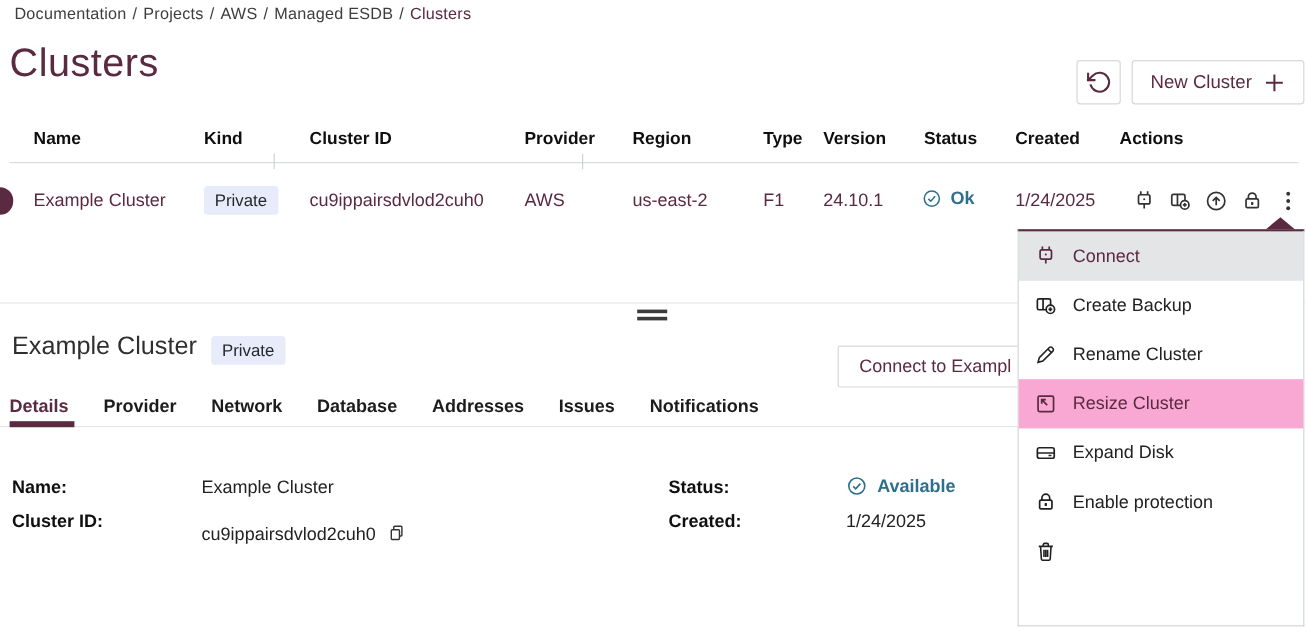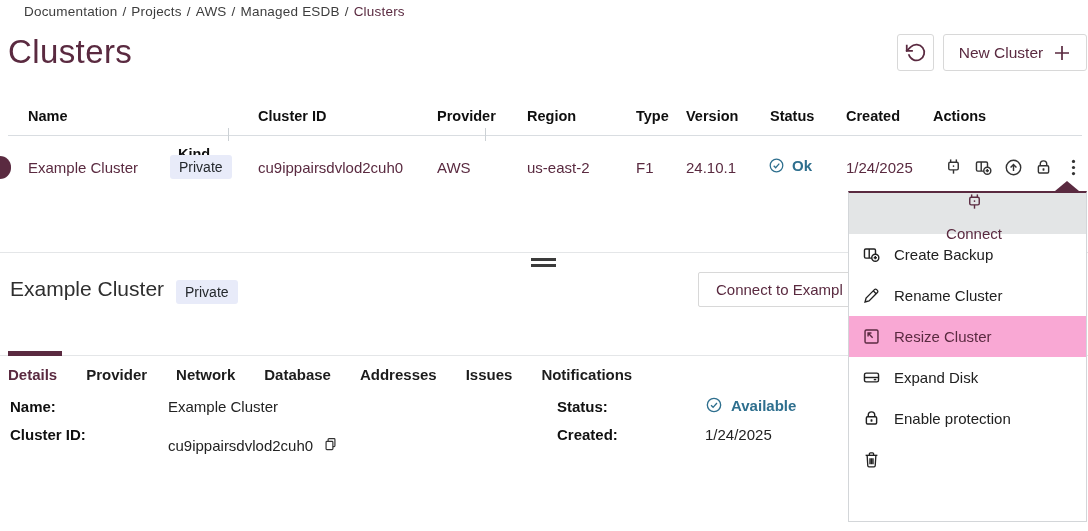--- a/index.html
+++ b/index.html
@@ -2,63 +2,63 @@
 <html><head>
 <meta charset="utf-8">
 <style>
   html,body{margin:0;padding:0;background:#ffffff;}
   .screen{
     position:relative;width:1088px;height:531px;background:#fff;overflow:hidden;
     font-family:"Liberation Sans",sans-serif;color:#222;
   }
   svg{display:block;}
   
-  .breadcrumb{position:absolute;top:4px;left:24px;font-size:13.5px;color:#3d3d3d;letter-spacing:.2px;}
+  .breadcrumb{position:absolute;top:4px;left:12px;font-size:13.5px;color:#3d3d3d;letter-spacing:.2px;}
   .breadcrumb a{color:#3d3d3d;text-decoration:none;cursor:pointer;}
   .breadcrumb .sep{margin:0 5px;color:#3d3d3d;}
   .breadcrumb .current{color:#5a2a40;}
   
   .page-title{position:absolute;top:33px;left:8px;font-size:33px;font-weight:400;color:#5a2a40;letter-spacing:.4px;}
-  .btn{box-sizing:border-box;background:#fff;border:1px solid #d8d8d8;border-radius:3px;color:#5a2a40;cursor:pointer;display:flex;align-items:center;justify-content:center;}
+  .btn{box-sizing:border-box;background:#fff;border:1px solid #d8d8d8;border-radius:3px;color:#5a2a40;cursor:pointer;display:flex;align-items:center;justify-content:center;margin-top:16px;}
   .btn-refresh{position:absolute;top:34px;left:897px;width:37px;height:37px;}
   .btn-new{position:absolute;top:34px;left:943px;width:144px;height:37px;gap:10px;font-size:15.5px;}
   
   .th{position:absolute;top:108px;font-size:14.5px;font-weight:700;color:#0f0f0f;}
-  .c-name{left:28px;} .c-kind{left:178px;margin-top:38px;} .c-cid{left:258px;} .c-prov{left:437px;}
+  .c-name{left:28px;} .c-kind{left:170px;} .c-cid{left:258px;} .c-prov{left:437px;}
   .c-reg{left:527px;} .c-type{left:628px;margin-left:8px;} .c-ver{left:686px;} .c-stat{left:770px;}
   .c-created{left:846px;} .c-act{left:933px;}
   .header-line{position:absolute;top:135px;left:8px;width:1074px;height:1px;background:#d9dde1;}
   .col-tick{position:absolute;top:128px;width:1px;height:13px;background:#ccd1d5;}
   .tick-1{left:228px;} .tick-2{left:485px;}
   .row-marker{position:absolute;top:156px;left:0;width:11px;height:23px;background:#5a2a40;border-radius:0 12px 12px 0;}
   .td{position:absolute;top:159px;font-size:15px;color:#5a2a40;}
   .badge{box-sizing:border-box;background:#e8ebf9;color:#24282c;border-radius:3px;font-size:14px;padding:4px 9px;}
   .row-badge{position:absolute;top:155px;left:170px;}
   .status-cell{position:absolute;top:157px;left:768px;display:flex;align-items:center;gap:7px;color:#2e6f8e;font-size:15px;font-weight:700;}
   .actions-cell{position:absolute;top:158px;left:944px;display:flex;align-items:center;gap:11px;color:#333;}
   .actions-cell .act{cursor:pointer;color:#333;}
   
   .menu{position:absolute;top:191px;left:848px;width:239px;height:331px;box-sizing:border-box;background:#fff;
         border:1px solid #d3d6d9;border-top:2px solid #5a2a40;z-index:20;}
   .menu-caret{position:absolute;top:181px;left:1055px;width:0;height:0;border-left:12px solid transparent;
         border-right:12px solid transparent;border-bottom:10px solid #5a2a40;z-index:21;}
   .menu-item{height:41px;display:flex;align-items:center;gap:13px;padding-left:13px;font-size:15px;color:#212121;cursor:pointer;}
-  .menu-item.sel-a{background:#e3e5e6;color:#5a2a40;flex-direction:column;}
+  .menu-item.sel-a{background:#e3e5e6;color:#5a2a40;}
   .menu-item.sel-b{background:#f9a8d4;color:#5a2a40;}
   .menu-item .mi{color:inherit;}
   
   .panel-divider{position:absolute;top:252px;left:0;width:1088px;height:1px;background:#e4e6e8;z-index:1;}
   .splitter{position:absolute;top:258px;left:531px;width:25px;z-index:2;cursor:row-resize;}
   .splitter .bar{height:2.5px;background:#3b3b3b;margin-bottom:3.5px;}
   
   .panel-title{position:absolute;top:277px;left:10px;font-size:21px;font-weight:400;color:#2f2f2f;}
   .panel-badge{position:absolute;top:280px;left:176px;}
   .btn-connect{position:absolute;top:272px;left:698px;width:172px;height:35px;justify-content:flex-start;
         padding-left:17px;font-size:15px;white-space:nowrap;overflow:hidden;border-radius:2px;z-index:5;}
-  .tabs{position:absolute;top:330px;left:8px;display:flex;gap:29px;font-size:15px;font-weight:700;color:#1c1c1c;z-index:2;margin-top:36px;}
+  .tabs{position:absolute;top:330px;left:8px;display:flex;gap:29px;font-size:15px;font-weight:700;color:#1c1c1c;z-index:2;}
   .tab{cursor:pointer;}
   .tab.active{color:#5a2a40;}
   .tabs-line{position:absolute;top:355px;left:0;width:1088px;height:1px;background:#e4e6e8;z-index:1;}
   .tab-underline{position:absolute;top:351px;left:8px;width:54px;height:5px;background:#5a2a40;z-index:3;}
   .f-label{position:absolute;font-size:15px;font-weight:700;color:#101010;}
   .f-value{position:absolute;font-size:15px;color:#222;}
   .r1{top:398px;} .r2{top:426px;}
   .fl-1{left:10px;} .fv-1{left:168px;} .fl-2{left:557px;} .fv-2{left:705px;}
   .status-val{position:absolute;top:396px;left:705px;display:flex;align-items:center;gap:8px;
         color:#2e6f8e;font-size:15px;font-weight:700;}

